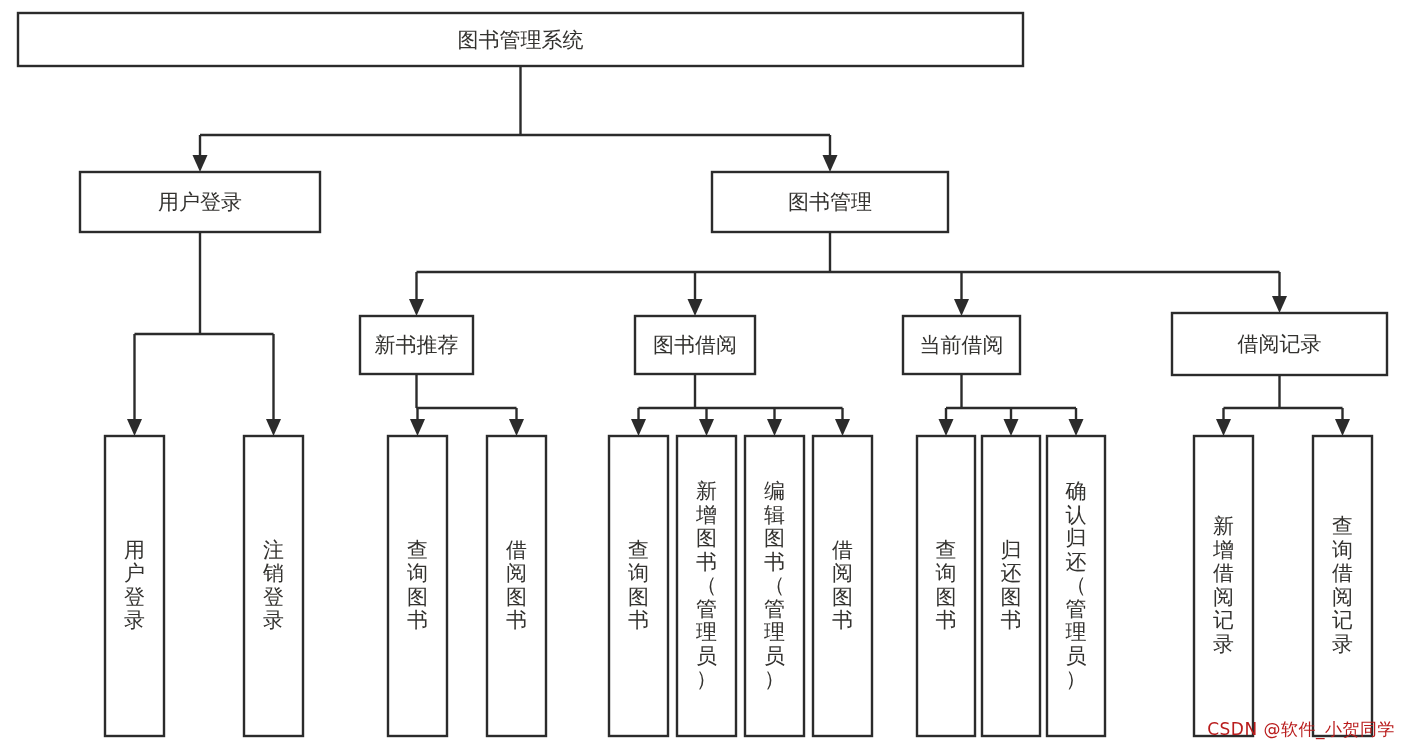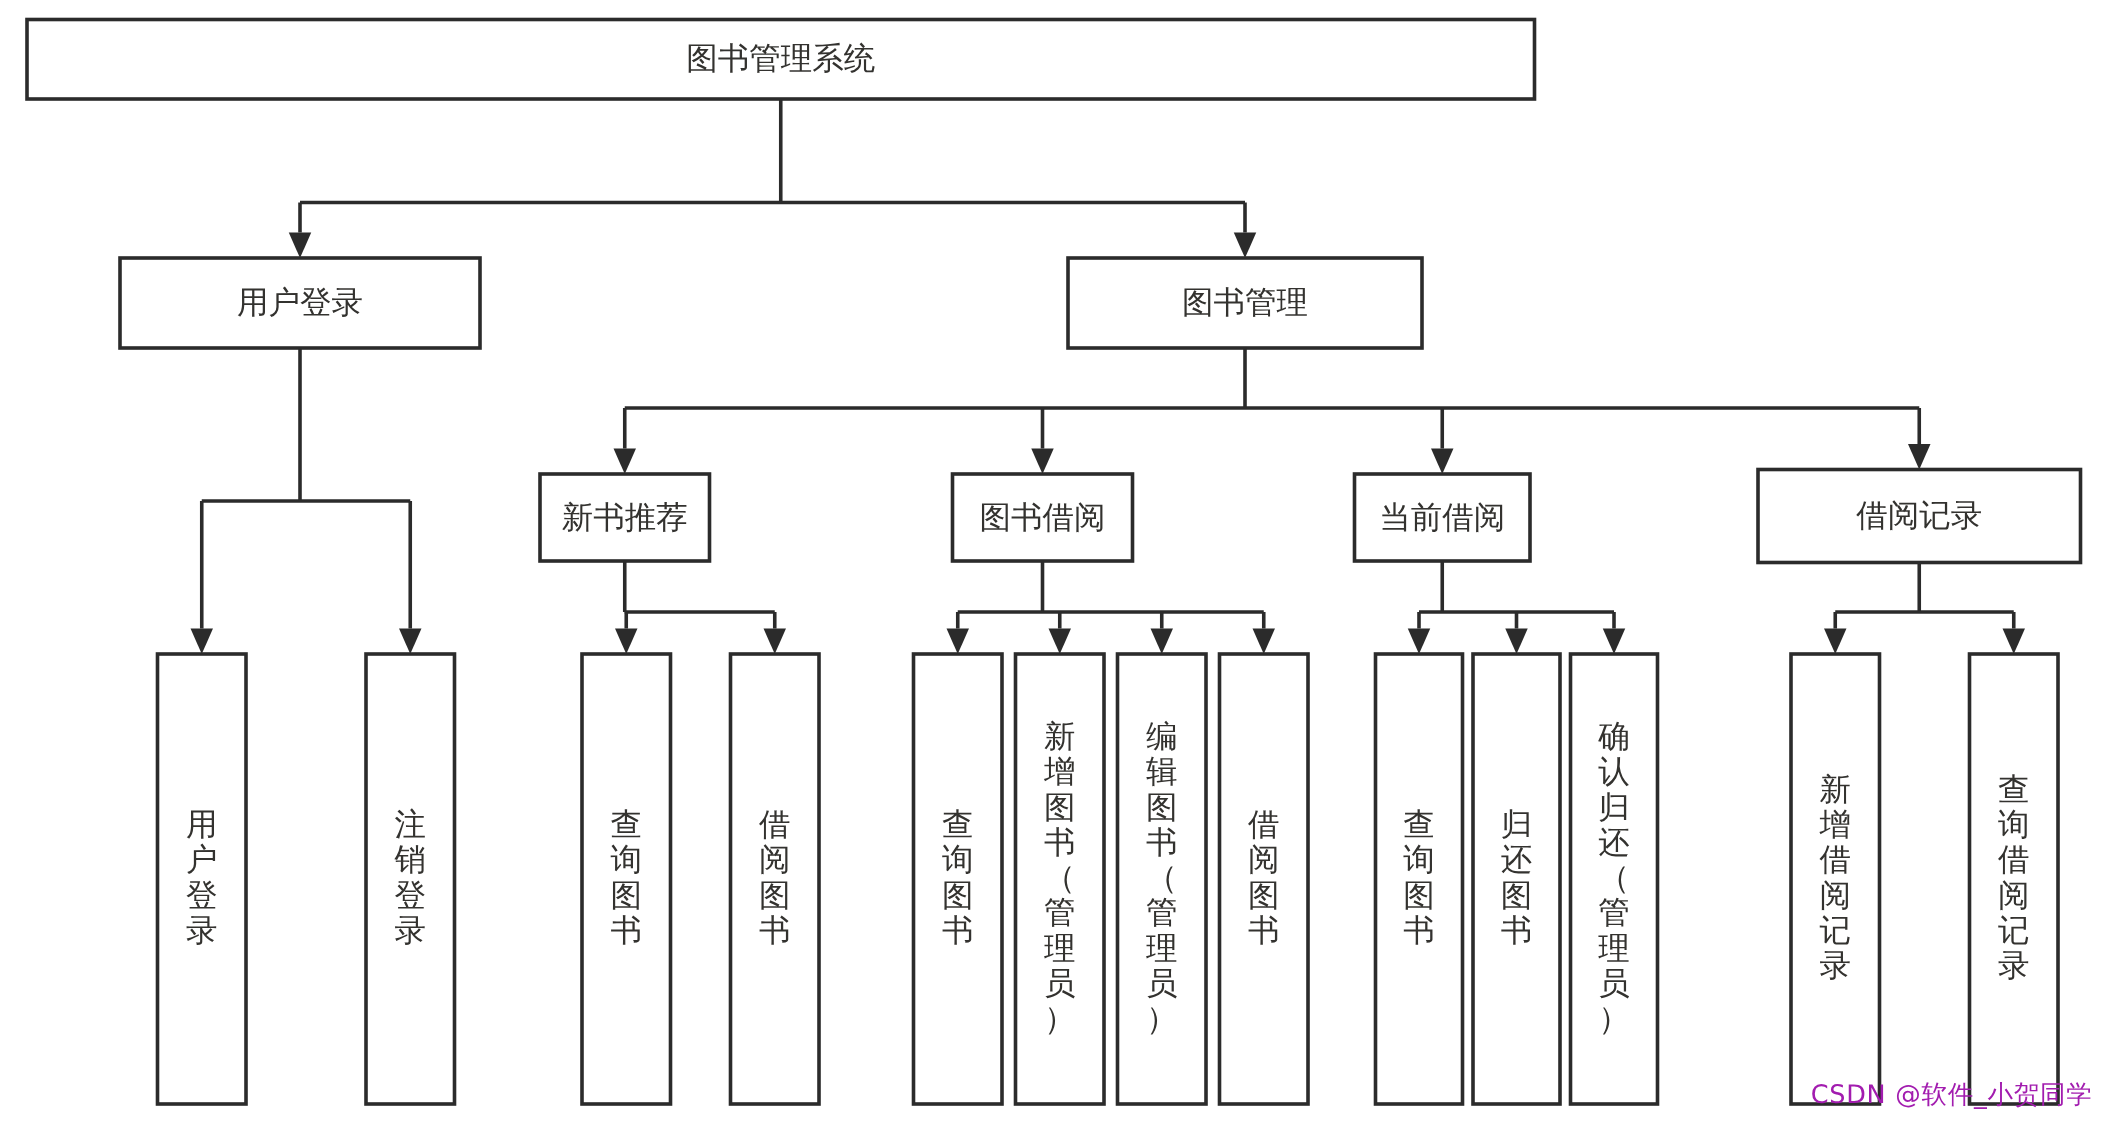--- a/index.html
+++ b/index.html
@@ -49,21 +49,21 @@
     font-size: 21px;
     text-anchor: middle;
     dominant-baseline: middle;
   }
   .watermark {
     position: absolute;
     right: 10px;
     bottom: 6px;
     font-family: "DejaVu Sans", "Liberation Sans", sans-serif;
     font-size: 17px;
-    color: #a21caf;
+    color: #b91c1c;
     letter-spacing: 0.5px;
     white-space: nowrap;
     pointer-events: none;
   }
 </style>
 </head>
 <body>
 
 <div id="chart-root">
   <svg class="diagram" viewBox="0 0 1405 747" xmlns="http://www.w3.org/2000/svg">

